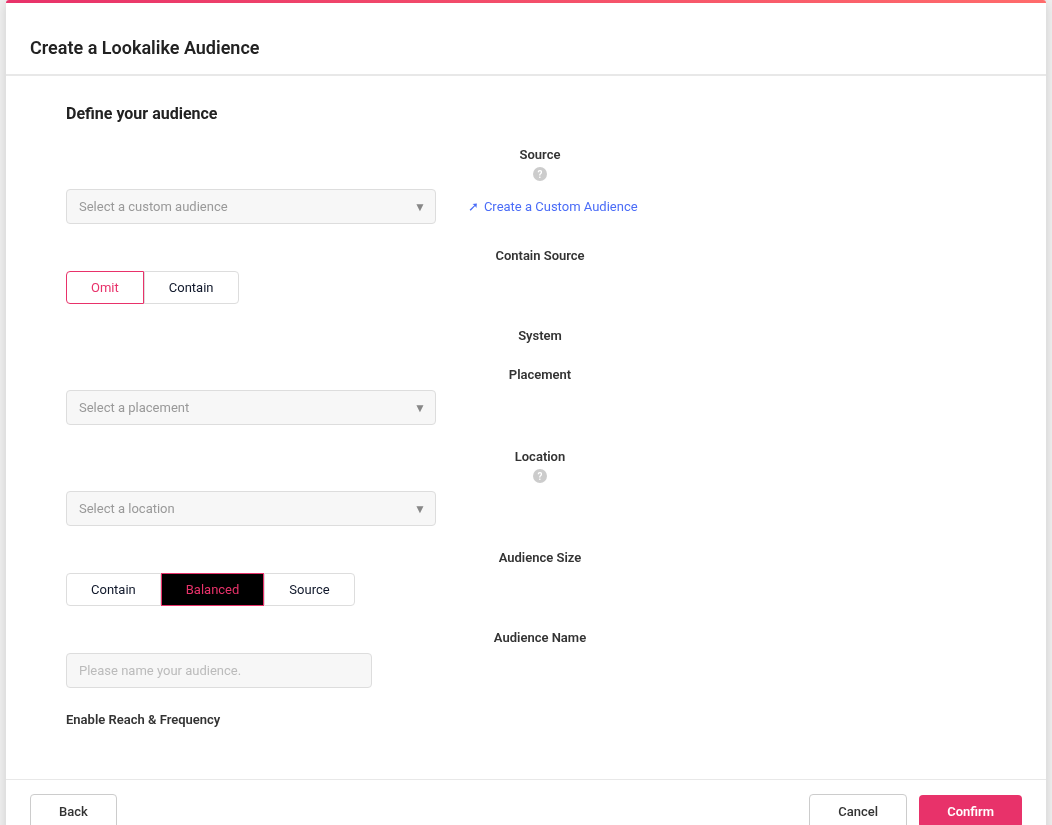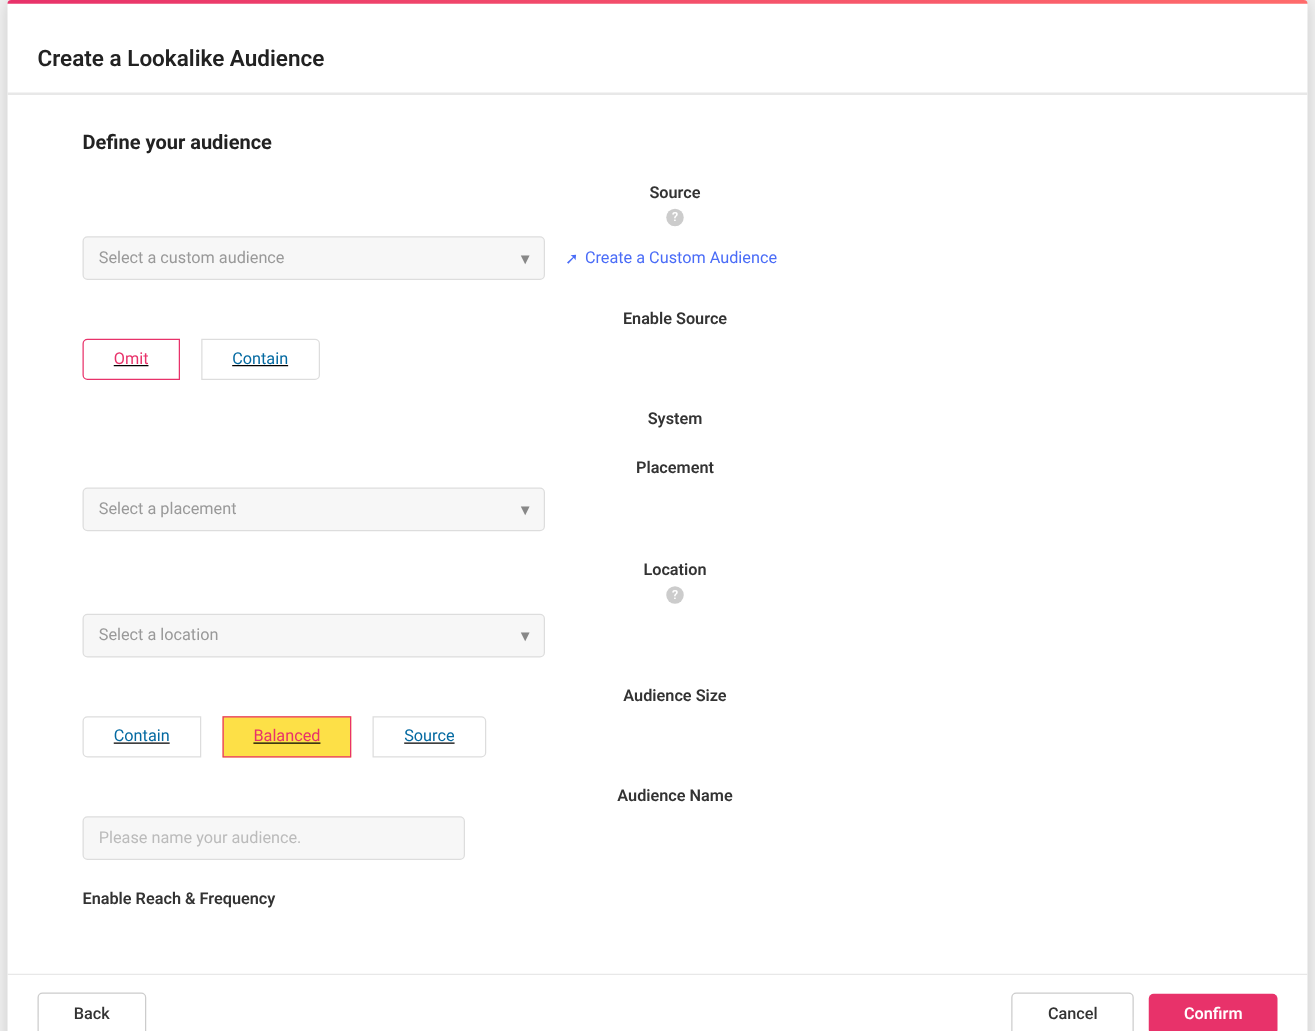--- a/index.html
+++ b/index.html
@@ -113,49 +113,48 @@
       top: 50%;
       transform: translateY(-50%);
       pointer-events: none;
       color: #888;
       font-size: 12px;
     }
 
     .source-row {
       display: flex;
       align-items: center;
-      gap: 16px;
+      gap: 32px;
     }
 
     .create-custom-link {
       color: #4a6cf7;
       font-size: 13px;
       text-decoration: none;
       display: flex;
       align-items: center;
       gap: 5px;
       white-space: nowrap;
     }
 
     .create-custom-link .link-icon {
       font-size: 13px;
     }
 
     .button-group {
       display: flex;
-      gap: 17px;
-      text-decoration: underline;
+      gap: 0;
     }
 
     .toggle-btn {
       padding: 8px 24px;
       border: 1px solid #ddd;
       background: #fff;
       font-size: 13px;
-      color: #0369a1;
+      color: #0f172a;
       cursor: pointer;
       outline: none;
       transition: all 0.2s;
     }
 
     .toggle-btn:first-child {
       border-radius: 4px 0 0 4px;
     }
 
     .toggle-btn:last-child {
@@ -172,21 +171,21 @@
       background: #fff;
       z-index: 1;
       position: relative;
     }
 
     .toggle-btn.active-pink + .toggle-btn {
       border-left: 1px solid #ddd;
     }
 
     .audience-size-group .toggle-btn.active-pink {
-      background: #fde047;
+      background: #000000;
     }
 
     .text-input {
       width: 306px;
       padding: 9px 12px;
       border: 1px solid #ddd;
       border-radius: 4px;
       background: #f7f7f7;
       font-size: 13px;
       color: #bbb;
@@ -290,21 +289,21 @@
           <span class="select-arrow">▼</span>
         </div>
         <a href="#" class="create-custom-link">
           <span class="link-icon">➚</span>
           <span>Create a Custom Audience</span>
         </a>
       </div>
     </div>
 
     <div class="field-group">
-      <div class="field-label">Enable Source</div>
+      <div class="field-label">Contain Source</div>
       <div class="button-group">
         <button class="toggle-btn active-pink">Omit</button>
         <button class="toggle-btn">Contain</button>
       </div>
     </div>
 
     <div class="field-group">
       <div class="field-label">System</div>
     </div>
 

